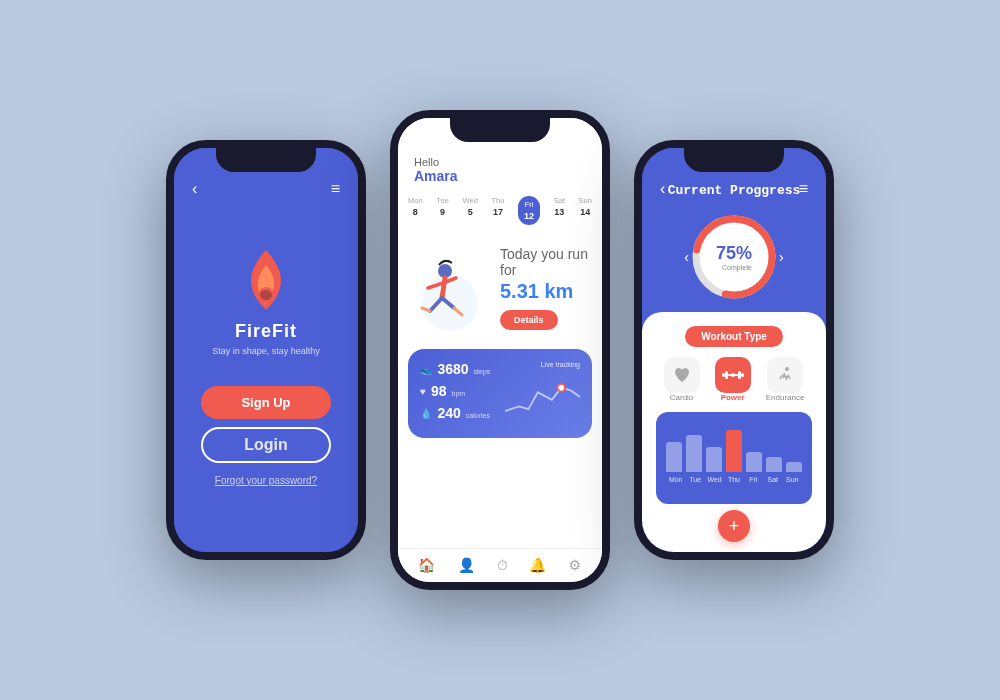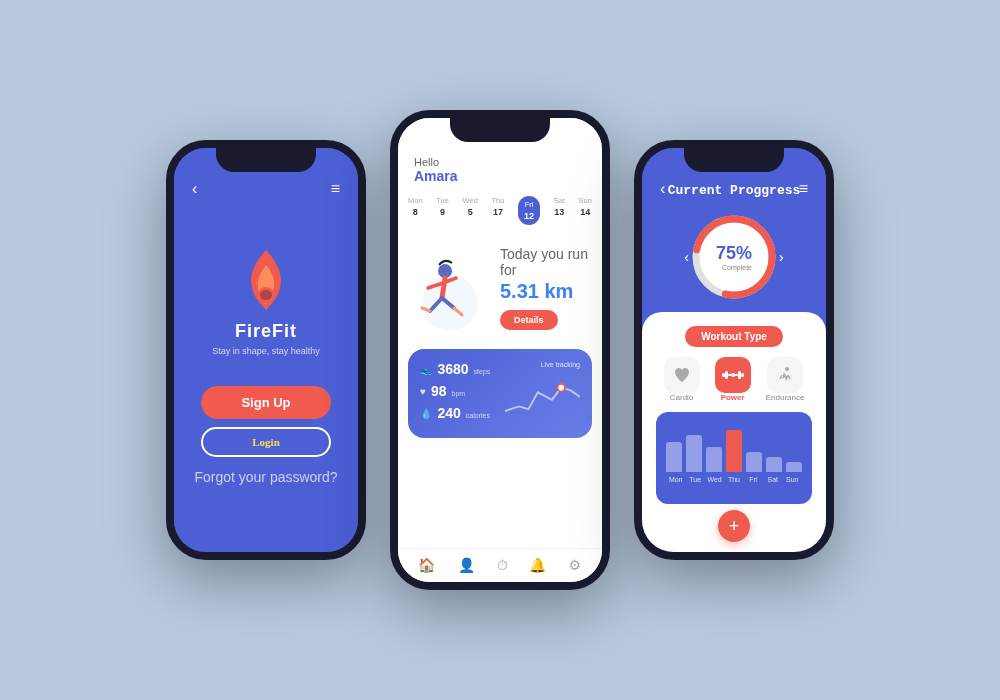--- a/index.html
+++ b/index.html
@@ -94,35 +94,35 @@
       border-radius: 20px;
       padding: 9px 40px;
       font-size: 13px;
       font-weight: 600;
       cursor: pointer;
       margin-bottom: 8px;
       width: 130px;
     }
     .btn-login {
       background: transparent;
-      color: #fde047;
+      color: #e5e5e5;
       border: 2px solid white;
       border-radius: 20px;
       padding: 7px 40px;
-      font-size: 11px;
+      font-size: 16px;
       font-weight: 600;
       cursor: pointer;
       margin-bottom: 12px;
       width: 130px;
-      font-family: Liberation Serif, serif;
     }
     .forgot-pw {
       color: rgba(255,255,255,0.7);
-      font-size: 14px;
-      cursor: pointer;
+      font-size: 10px;
+      cursor: pointer;
+      text-decoration: underline;
     }
 
     
     .phone-2 {
       width: 220px;
       height: 480px;
       background: white;
     }
     .phone-2-inner {
       width: 100%;

